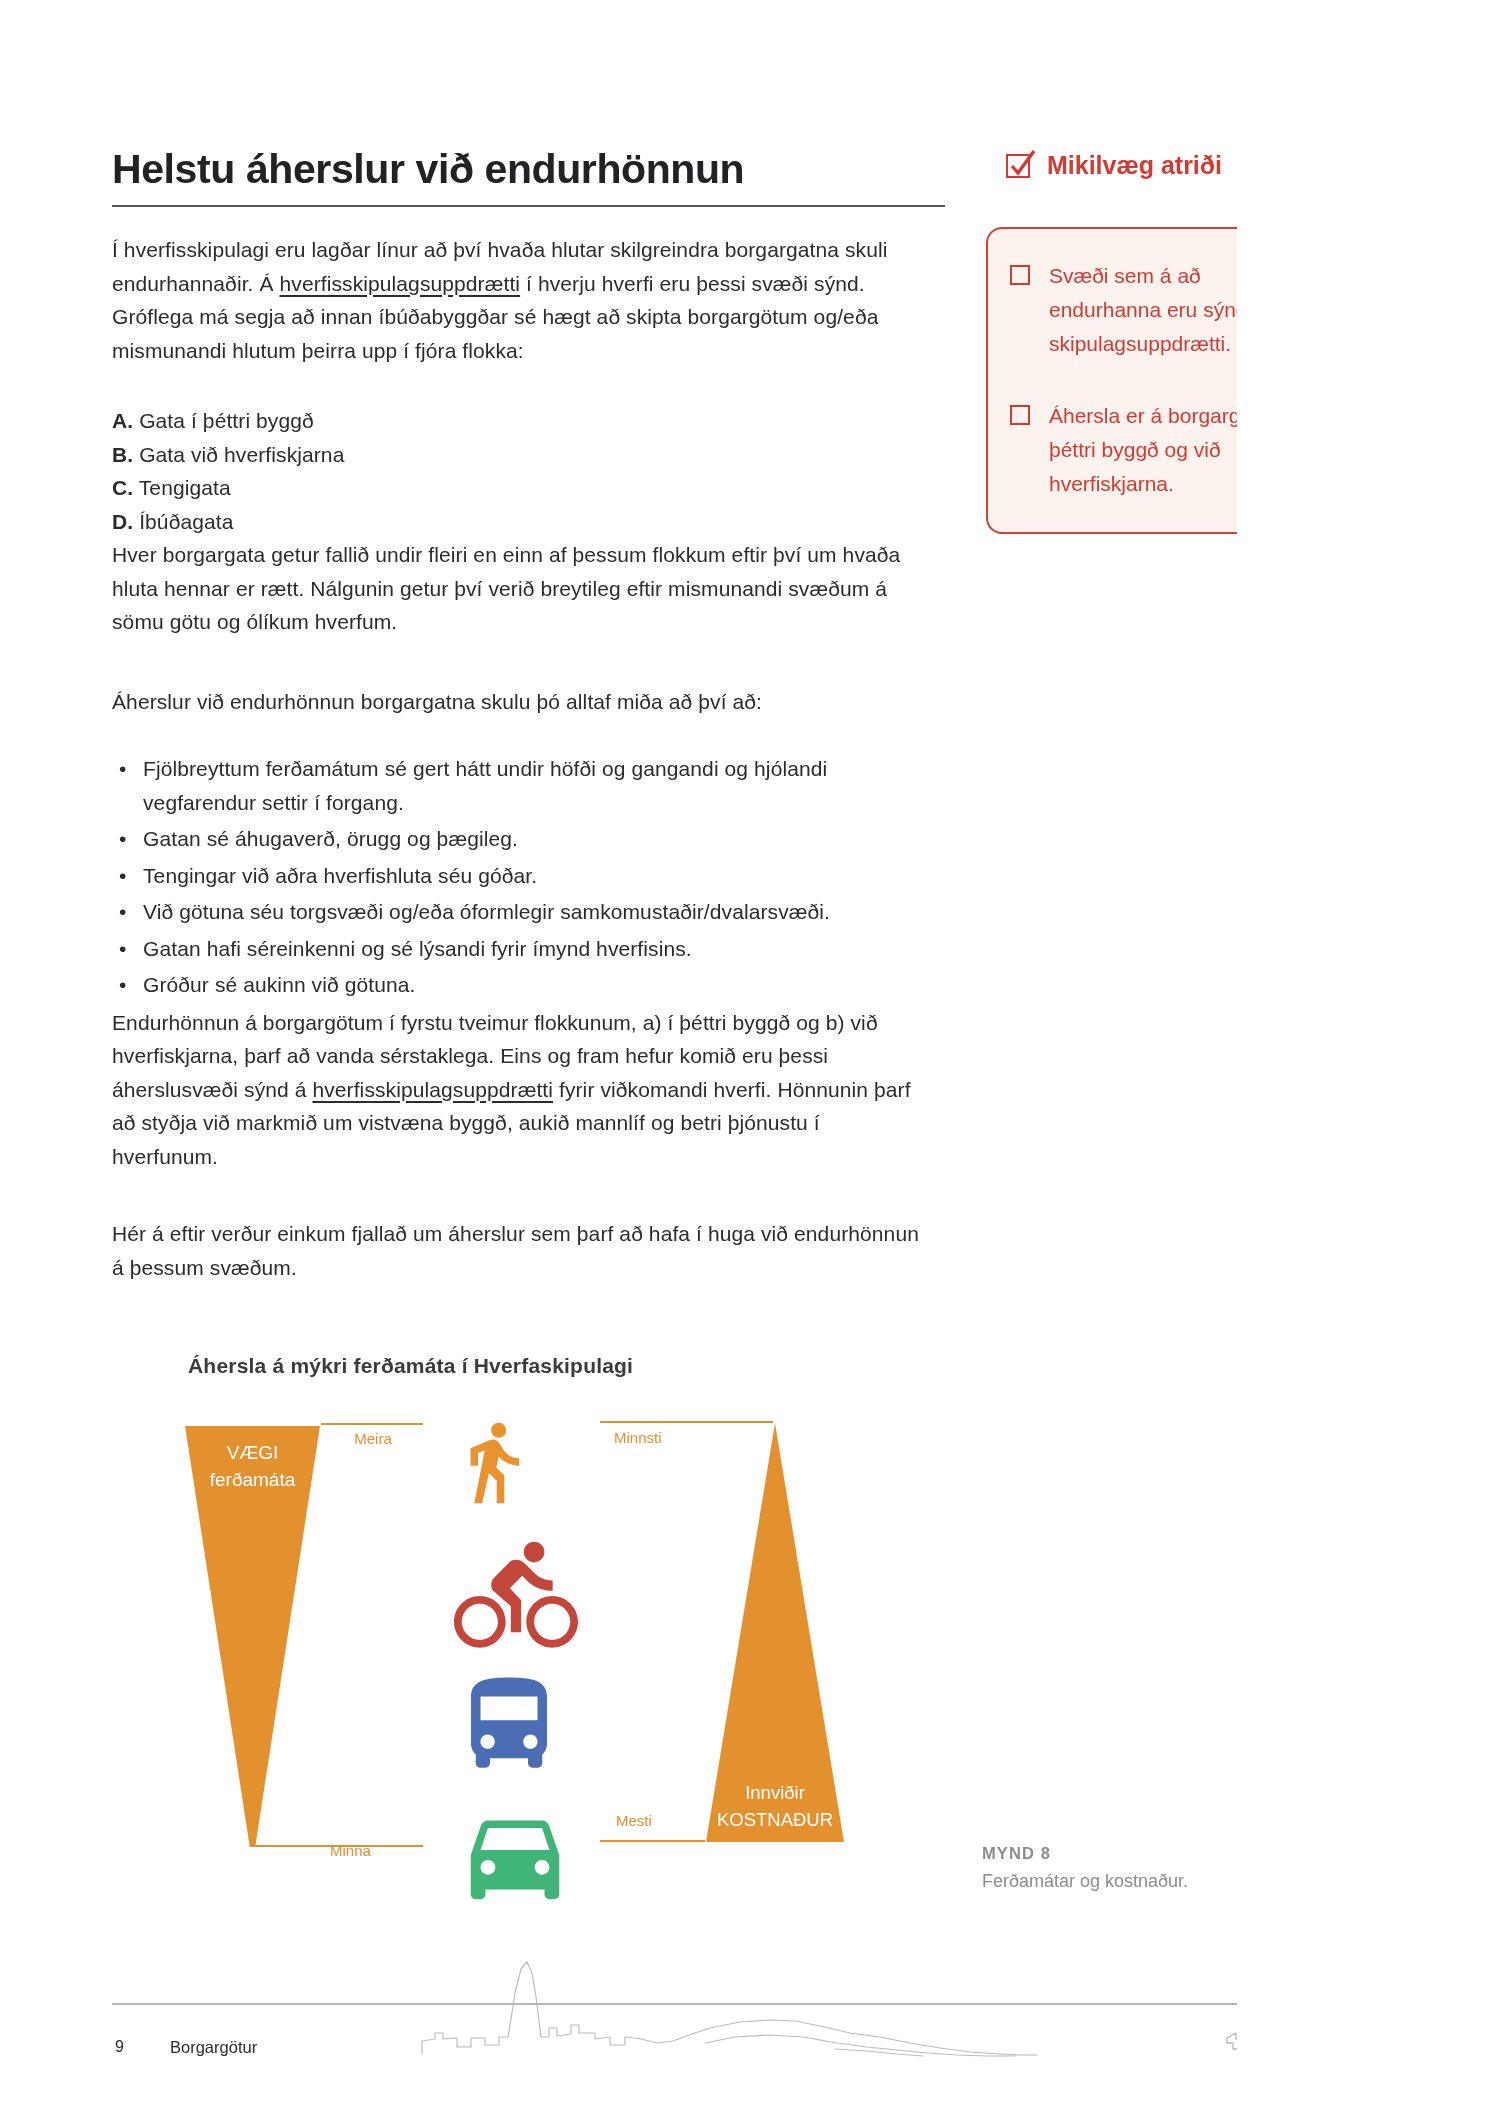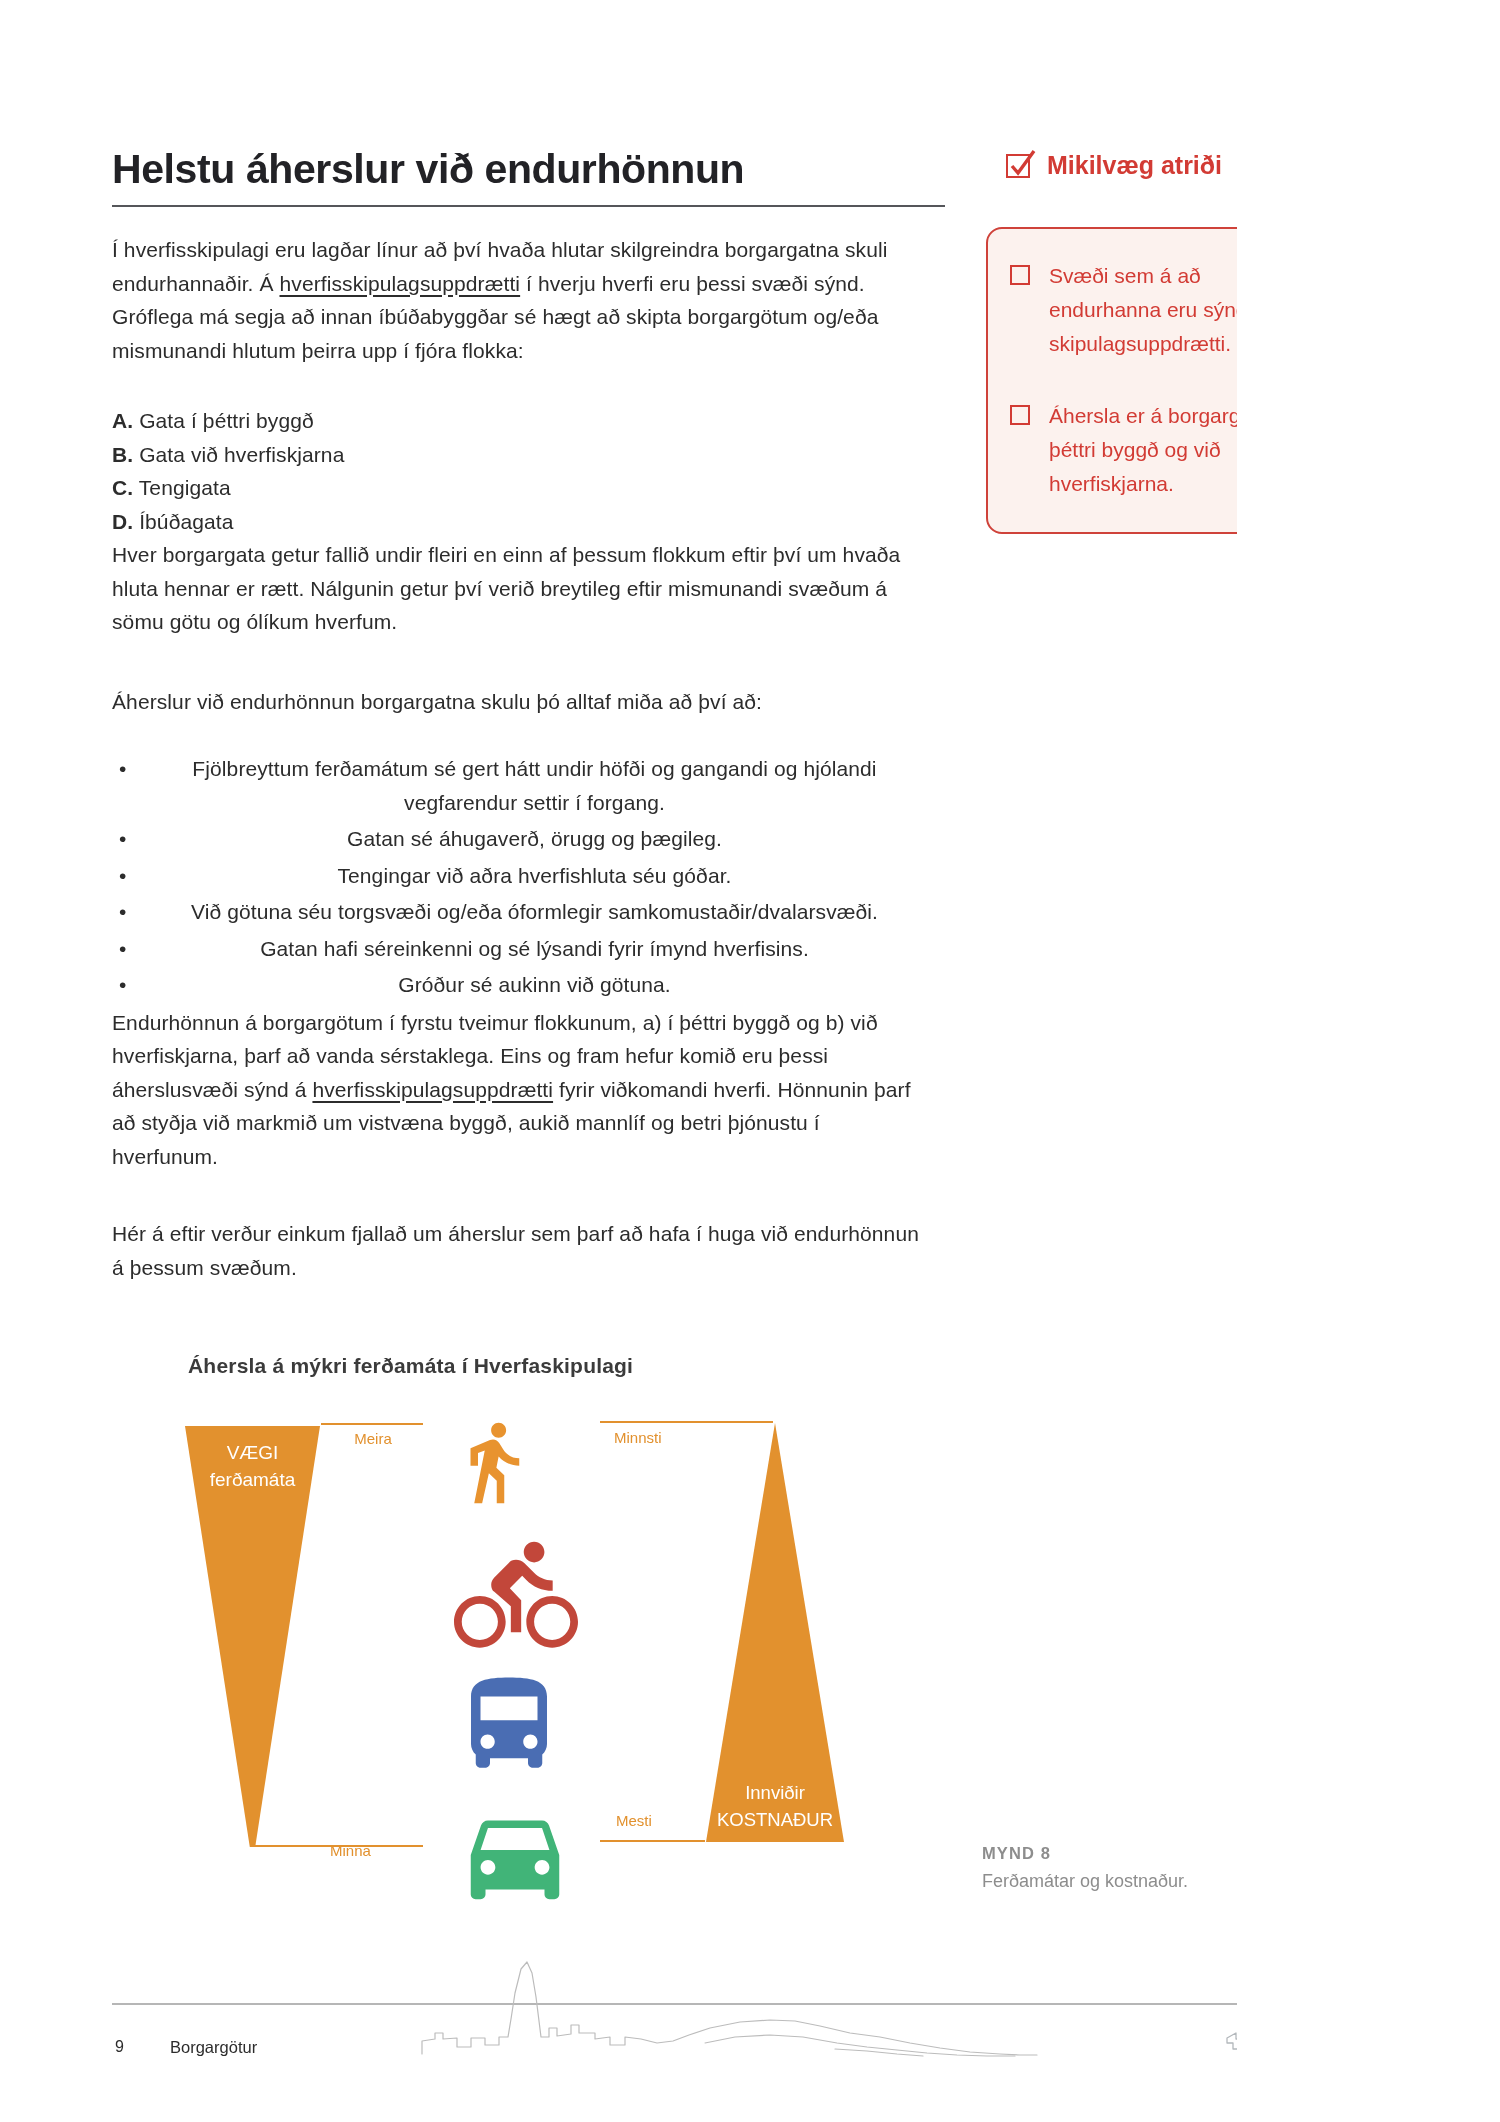--- a/index.html
+++ b/index.html
@@ -9,21 +9,21 @@
   
   .main-col{position:absolute;left:112px;top:147px;width:814px;color:#2c2c2c;}
   .main-col h1{margin:0;font-size:41px;line-height:44px;font-weight:700;color:#222226;letter-spacing:-0.4px;}
   .head-rule{height:2px;background:#55565a;margin-top:14px;width:833px;}
   .body-txt{font-size:21px;line-height:33.5px;letter-spacing:0.1px;}
   .p1{margin-top:26px;}
   .doc-link{color:#2c2c2c;text-decoration:underline;text-underline-offset:4px;text-decoration-thickness:1.5px;cursor:pointer;}
   .abc-list{margin-top:37px;}
   .abc-list .letter{font-weight:700;}
   .p3{margin-top:46px;}
-  ul.bullets{margin:34px 0 0 0;padding:0;list-style:none;text-align:center;}
+  ul.bullets{margin:34px 0 0 0;padding:0;list-style:none;}
   ul.bullets li{position:relative;padding-left:31px;margin-bottom:3px;}
   ul.bullets li::before{content:"•";position:absolute;left:7px;top:0;}
   .p4{margin-top:4px;}
   .p5{margin-top:44px;}
 
   
   .sb-head{position:absolute;left:1006px;top:151px;display:flex;align-items:center;gap:17px;}
   .sb-title{font-size:25px;font-weight:700;color:#d23b34;}
   .chk{position:relative;box-sizing:border-box;display:inline-block;border:2.5px solid #d23b34;background:transparent;}
   .chk-lg{width:24px;height:24px;}

